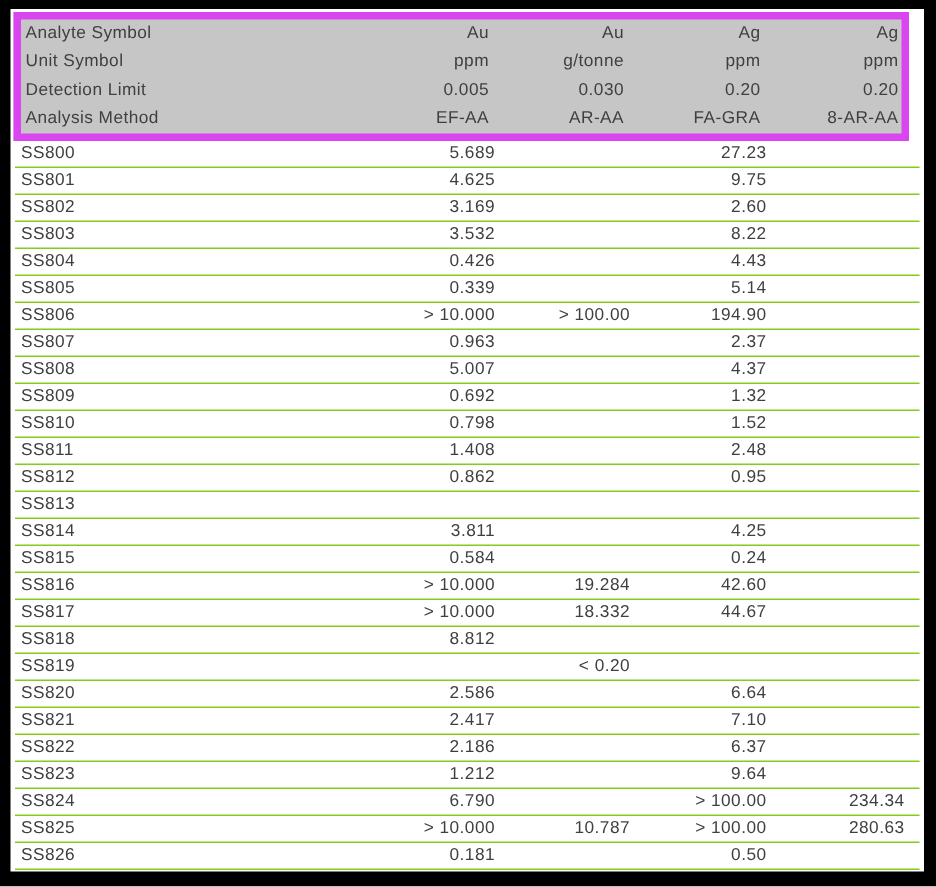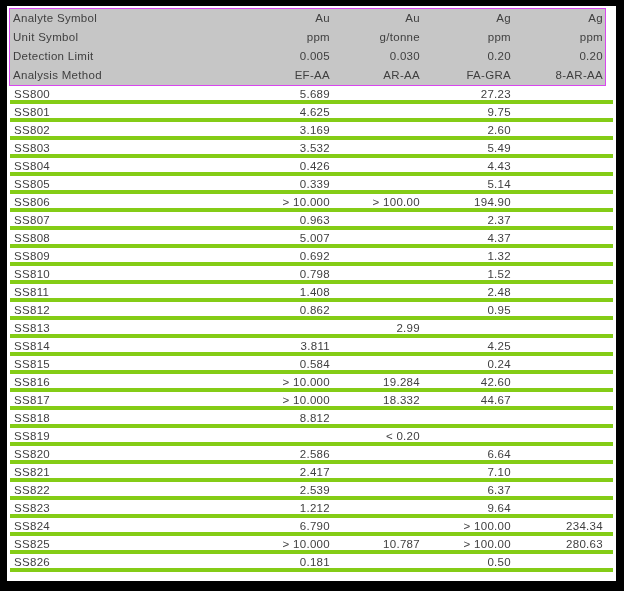--- a/index.html
+++ b/index.html
@@ -16,21 +16,21 @@
     border-color: #000000;
     border-width: 6px 8px 10px 7px;
     background: #ffffff;
     overflow: hidden;
   }
   .header-box {
     box-sizing: border-box;
     margin: 2px 0 0 2px;
     width: 597px;
     background: #c6c6c6;
-    border: 1px solid #d946ef;
+    border: 5px solid #d946ef;
   }
   .hrow {
     display: grid;
     grid-template-columns: 1fr 90px 90px 91px 92px;
     height: 19px;
     line-height: 19px;
     padding-right: 2px;
     font-size: 11.5px;
     color: #3f3f3f;
     letter-spacing: 0.3px;
@@ -50,21 +50,21 @@
     margin-left: 3px;
     width: 603px;
   }
   .drow {
     box-sizing: border-box;
     display: grid;
     grid-template-columns: 1fr 90px 90px 91px 92px;
     height: 18px;
     line-height: 16px;
     padding-right: 10px;
-    border-bottom: 4px solid #84cc16;
+    border-bottom: 1px solid #84cc16;
     font-size: 11.5px;
     color: #3f3f3f;
     letter-spacing: 0.3px;
   }
   .drow .lbl {
     text-align: left;
     padding-left: 4px;
     overflow: hidden;
     white-space: nowrap;
   }
@@ -122,21 +122,21 @@
         <div class="lbl">SS802</div>
         <div class="num">3.169</div>
         <div class="num"></div>
         <div class="num">2.60</div>
         <div class="num"></div>
       </div>
       <div class="drow">
         <div class="lbl">SS803</div>
         <div class="num">3.532</div>
         <div class="num"></div>
-        <div class="num">5.49</div>
+        <div class="num">8.22</div>
         <div class="num"></div>
       </div>
       <div class="drow">
         <div class="lbl">SS804</div>
         <div class="num">0.426</div>
         <div class="num"></div>
         <div class="num">4.43</div>
         <div class="num"></div>
       </div>
       <div class="drow">
@@ -190,21 +190,20 @@
       <div class="drow">
         <div class="lbl">SS812</div>
         <div class="num">0.862</div>
         <div class="num"></div>
         <div class="num">0.95</div>
         <div class="num"></div>
       </div>
       <div class="drow">
         <div class="lbl">SS813</div>
         <div class="num"></div>
-        <div class="num">2.99</div>
         <div class="num"></div>
       </div>
       <div class="drow">
         <div class="lbl">SS814</div>
         <div class="num">3.811</div>
         <div class="num"></div>
         <div class="num">4.25</div>
         <div class="num"></div>
       </div>
       <div class="drow">
@@ -249,21 +248,21 @@
       </div>
       <div class="drow">
         <div class="lbl">SS821</div>
         <div class="num">2.417</div>
         <div class="num"></div>
         <div class="num">7.10</div>
         <div class="num"></div>
       </div>
       <div class="drow">
         <div class="lbl">SS822</div>
-        <div class="num">2.539</div>
+        <div class="num">2.186</div>
         <div class="num"></div>
         <div class="num">6.37</div>
         <div class="num"></div>
       </div>
       <div class="drow">
         <div class="lbl">SS823</div>
         <div class="num">1.212</div>
         <div class="num"></div>
         <div class="num">9.64</div>
         <div class="num"></div>

